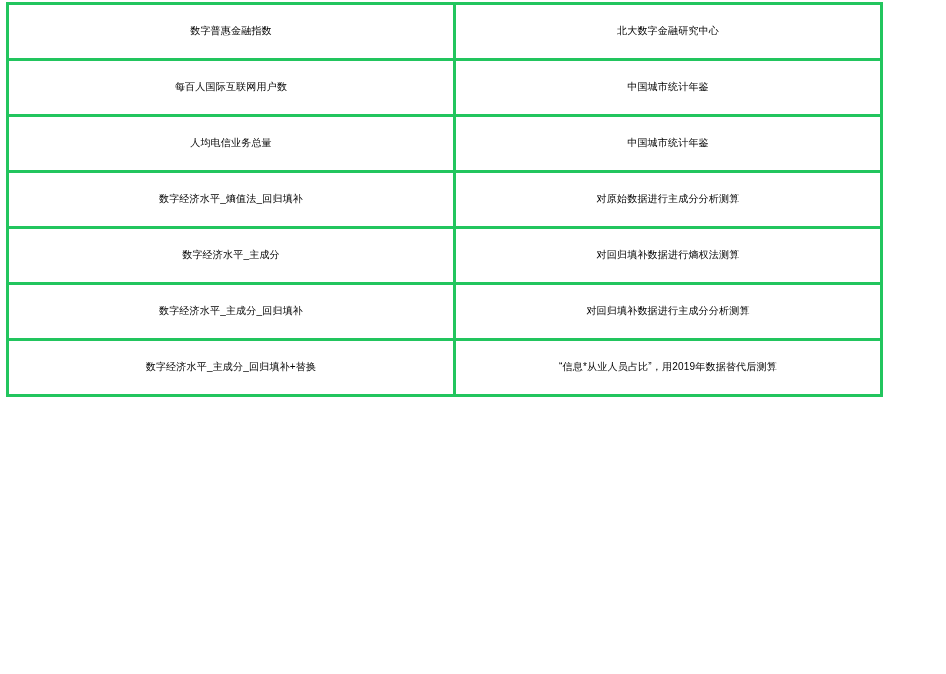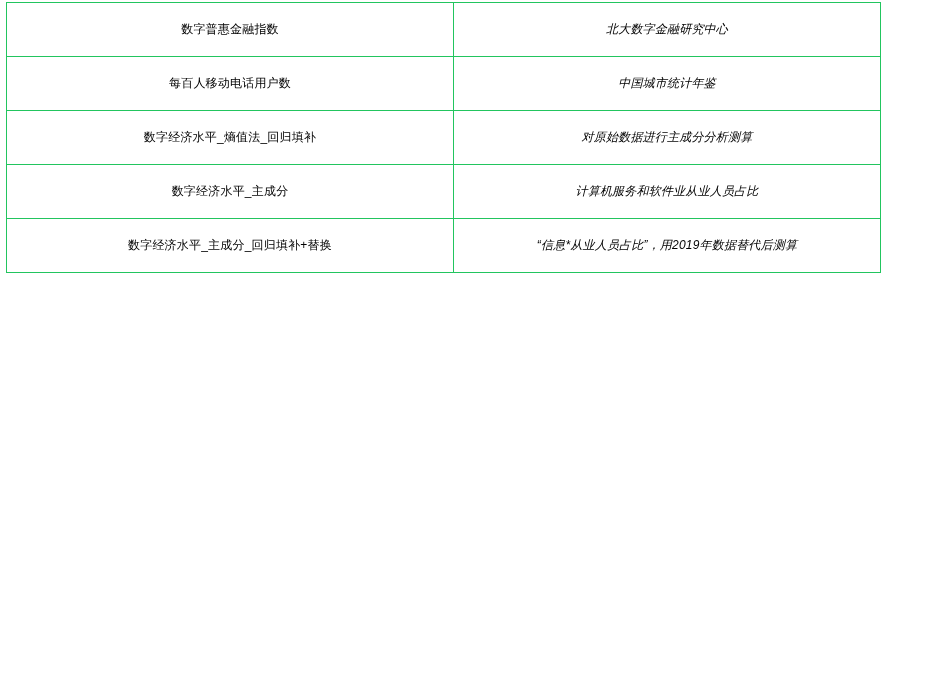--- a/index.html
+++ b/index.html
@@ -23,63 +23,70 @@
   table.data-table {
     border-collapse: collapse;
     table-layout: fixed;
     width: 874px;
     margin-left: 6px;
     margin-top: 2px;
   }
   table.data-table col.col-left { width: 447px; }
   table.data-table col.col-right { width: 427px; }
   table.data-table td {
-    border: 1px solid #22c55e;
+    border: 3px solid #22c55e;
     height: 49px;
     text-align: center;
     vertical-align: middle;
-    font-size: 12px;
+    font-size: 10px;
     line-height: 1.25;
     padding: 2px 19px;
     white-space: nowrap;
     overflow: hidden;
   }
   table.data-table td.cell-left {
     letter-spacing: 0.2px;
   }
   table.data-table td.cell-right {
     letter-spacing: 0.2px;
-    font-style: italic;
   }
 </style>
 </head>
 <body>
 
 <div class="sheet">
   <table class="data-table">
     <colgroup>
       <col class="col-left">
       <col class="col-right">
     </colgroup>
     <tbody>
       <tr>
         <td class="cell-left">数字普惠金融指数</td>
         <td class="cell-right">北大数字金融研究中心</td>
       </tr>
       <tr>
-        <td class="cell-left">每百人移动电话用户数</td>
+        <td class="cell-left">每百人国际互联网用户数</td>
+        <td class="cell-right">中国城市统计年鉴</td>
+      </tr>
+      <tr>
+        <td class="cell-left">人均电信业务总量</td>
         <td class="cell-right">中国城市统计年鉴</td>
       </tr>
       <tr>
         <td class="cell-left">数字经济水平_熵值法_回归填补</td>
         <td class="cell-right">对原始数据进行主成分分析测算</td>
       </tr>
       <tr>
         <td class="cell-left">数字经济水平_主成分</td>
-        <td class="cell-right">计算机服务和软件业从业人员占比</td>
+        <td class="cell-right">对回归填补数据进行熵权法测算</td>
+      </tr>
+      <tr>
+        <td class="cell-left">数字经济水平_主成分_回归填补</td>
+        <td class="cell-right">对回归填补数据进行主成分分析测算</td>
       </tr>
       <tr>
         <td class="cell-left">数字经济水平_主成分_回归填补+替换</td>
         <td class="cell-right">“信息*从业人员占比”，用2019年数据替代后测算</td>
       </tr>
     </tbody>
   </table>
 </div>
 
 </body></html>

